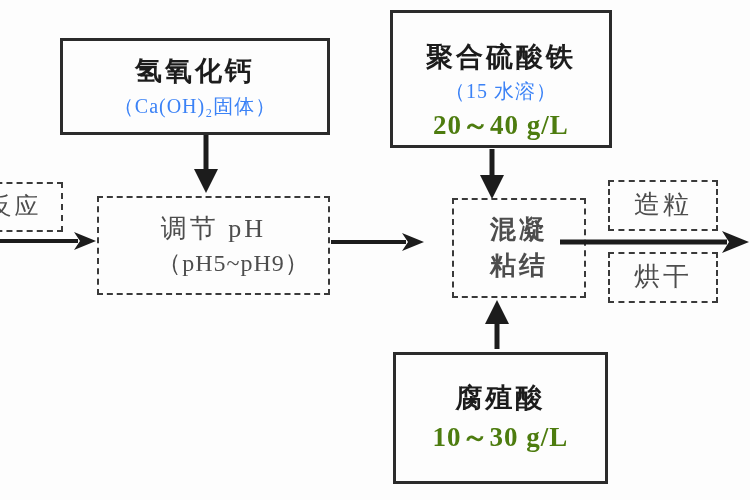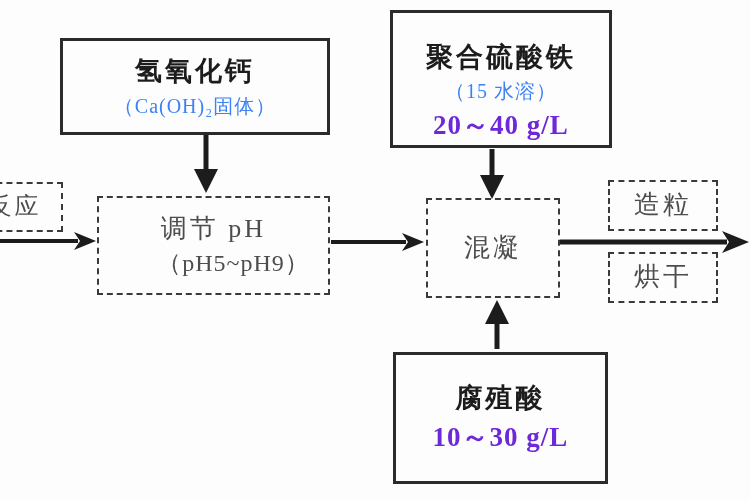--- a/index.html
+++ b/index.html
@@ -39,21 +39,21 @@
   }
   .detail-line {
     color: #3b82f6;
     font-size: 20px;
     letter-spacing: 1px;
     line-height: 1.45;
     white-space: nowrap;
   }
   .dose-line {
     font-weight: bold;
-    color: #6d28d9;
+    color: #4d7c0f;
     font-size: 27px;
     letter-spacing: 1px;
     line-height: 1.45;
     white-space: nowrap;
   }
   .soft-line {
     color: #4d4d4d;
     font-size: 26px;
     letter-spacing: 3px;
     line-height: 1.4;
@@ -72,21 +72,21 @@
     left: 0;
     top: 0;
     pointer-events: none;
   }
 
   
   #box-calcium-hydroxide { left: 60px;  top: 38px;  width: 270px; height: 97px; text-align: right; }
   #box-pfs               { left: 390px; top: 10px;  width: 222px; height: 138px; justify-content: flex-end; }
   #box-inlet-reaction    { left: -34px; top: 182px; width: 97px;  height: 50px; }
   #box-adjust-ph         { left: 97px;  top: 196px; width: 233px; height: 99px; text-align: center; }
-  #box-coagulation       { left: 426px; top: 198px; width: 134px; height: 100px; }
+  #box-coagulation       { left: 452px; top: 198px; width: 134px; height: 100px; font-weight: bold; }
   #box-granulation       { left: 608px; top: 180px; width: 110px; height: 51px; }
   #box-drying            { left: 608px; top: 252px; width: 110px; height: 51px; }
   #box-humic-acid        { left: 393px; top: 352px; width: 215px; height: 132px; }
 </style>
 </head>
 <body>
 
 <div class="canvas">
 
   <div class="box solid-box" id="box-calcium-hydroxide">
@@ -109,20 +109,21 @@
     <div class="soft-line" style="font-size:24px;">反应</div>
   </div>
 
   <div class="box dashed-box" id="box-adjust-ph">
     <div class="soft-line">调节 pH</div>
     <div class="soft-sub">（pH5~pH9）</div>
   </div>
 
   <div class="box dashed-box" id="box-coagulation">
     <div class="soft-line">混凝</div>
+    <div class="soft-line">粘结</div>
   </div>
 
   <div class="box dashed-box" id="box-granulation">
     <div class="soft-line">造粒</div>
   </div>
 
   <div class="box dashed-box" id="box-drying">
     <div class="soft-line">烘干</div>
   </div>
 

